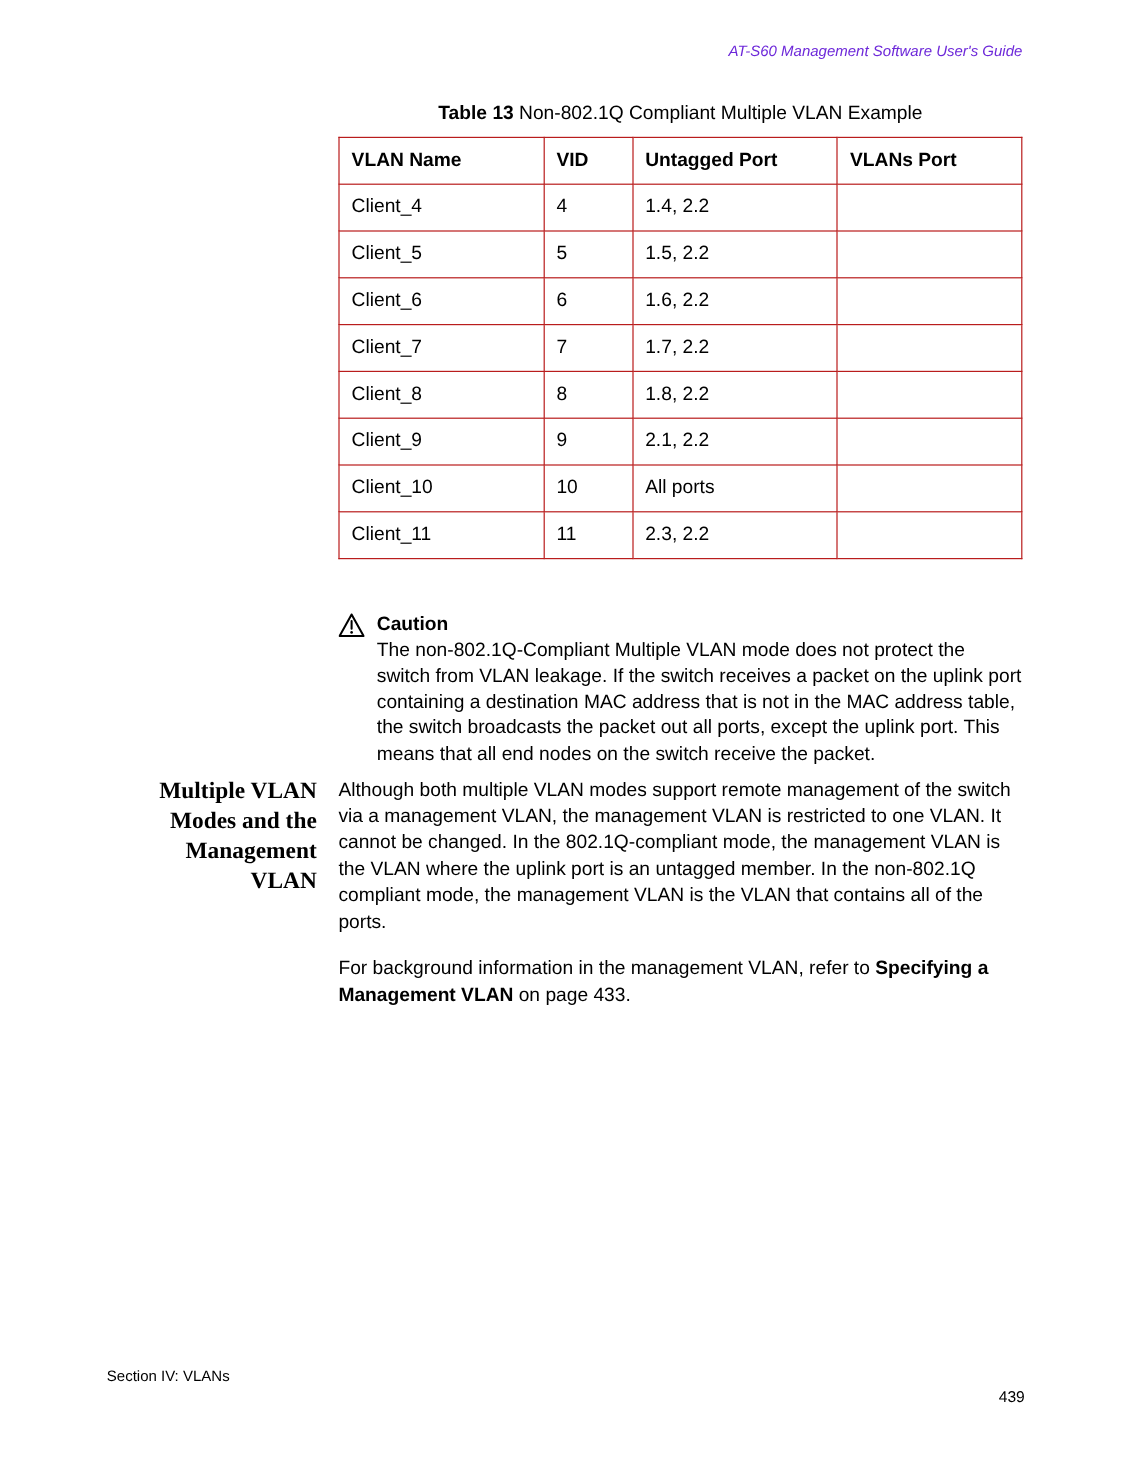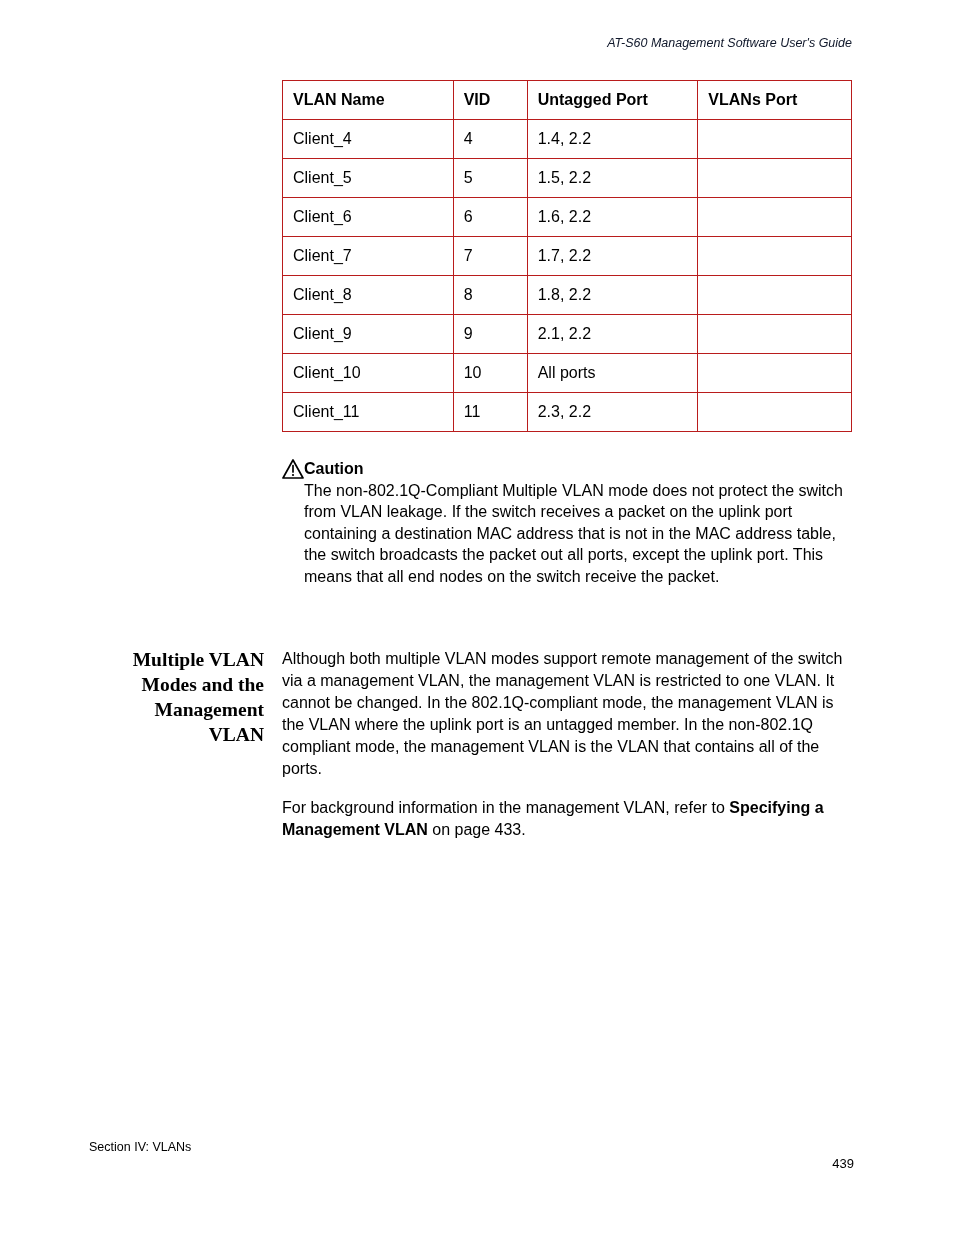--- a/index.html
+++ b/index.html
@@ -18,21 +18,21 @@
     width: 954px;
     height: 1235px;
     box-sizing: border-box;
   }
   .running-header {
     position: absolute;
     top: 36px;
     right: 102px;
     font-size: 12.5px;
     font-style: italic;
-    color: #0f172a;
+    color: #6d28d9;
   }
   .content {
     position: absolute;
     left: 282px;
     right: 102px;
     top: 80px;
   }
   .table-caption {
     text-align: center;
     font-size: 16px;
@@ -56,21 +56,22 @@
     font-weight: 700;
   }
   .col-name   { width: 30%; }
   .col-vid    { width: 13%; }
   .col-untag  { width: 30%; }
   .col-tag    { width: 27%; }
 
   .caution-block {
     display: flex;
     align-items: flex-start;
-    margin-top: 26px;
+    margin-top: 44px;
+    gap: 10px;
   }
   .caution-icon {
     flex: 0 0 auto;
     margin-top: 1px;
   }
   .caution-text {
     font-size: 16px;
     line-height: 1.35;
   }
   .caution-text .heading {
@@ -116,20 +117,23 @@
 </style>
 </head>
 <body>
 
 <div class="page">
 
   <div class="running-header">AT-S60 Management Software User's Guide</div>
 
   <div class="content">
 
+    <div class="table-caption">
+      <span class="bold">Table 13</span><span> Non-802.1Q Compliant Multiple VLAN Example</span>
+    </div>
 
     <table class="vlan">
       <colgroup>
         <col class="col-name">
           <col class="col-vid">
           <col class="col-untag">
           <col class="col-tag">
       </colgroup>
       <thead>
         <tr>

